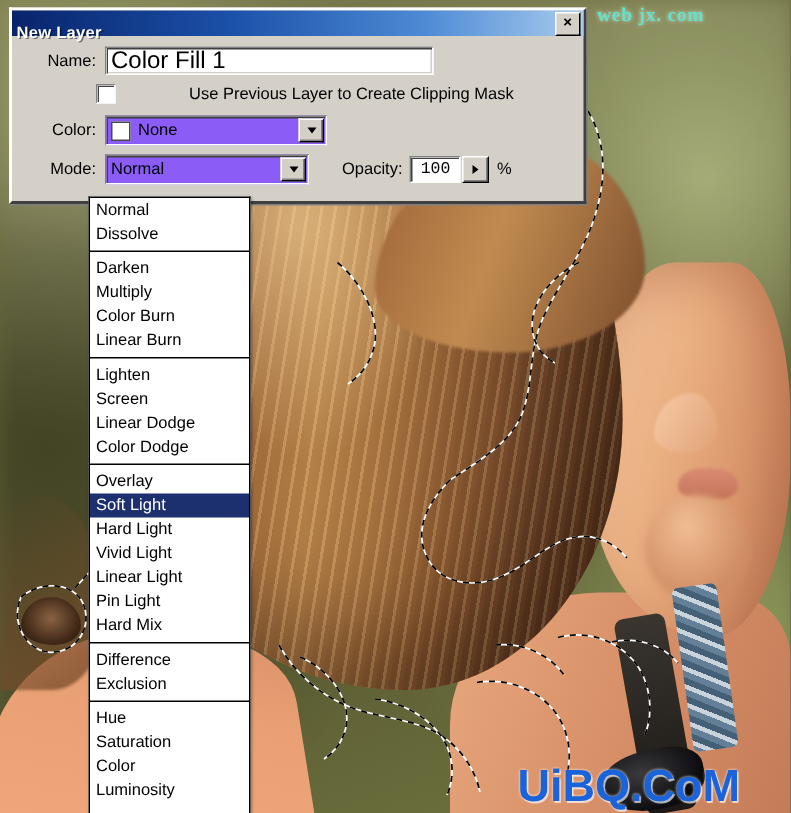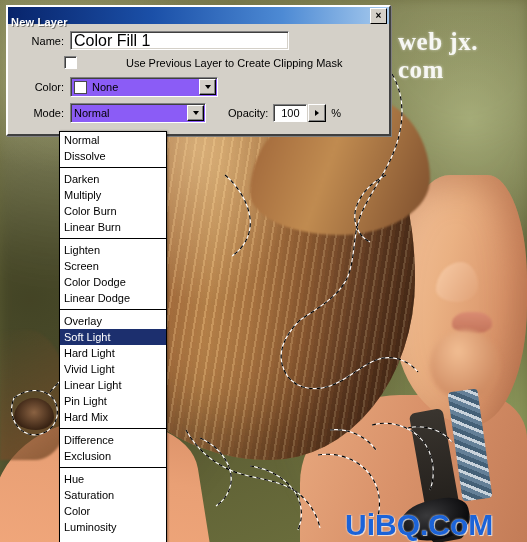--- a/index.html
+++ b/index.html
@@ -141,25 +141,24 @@
     stroke-width:1.15;
     pointer-events:none;
   }
   .ants .w{stroke:#ffffff;}
   .ants .b{stroke:#000000;stroke-dasharray:4 4;}
 
   
   #wm-top{
     position:absolute;left:398px;top:2px;
     font-family:"Liberation Serif", serif;
-    font-size:25px;font-weight:bold;color:#ffffff;
+    font-size:13px;font-weight:bold;color:#5eead4;
     letter-spacing:.5px;
     text-shadow:0 0 3px rgba(255,255,255,.65);
     opacity:.93;
-    margin-top:26px;
   }
   #wm-bottom{
     position:absolute;left:345px;top:508px;
     font-family:"Liberation Sans", sans-serif;
     font-size:30px;font-weight:bold;color:#1b63d8;
     letter-spacing:0px;
     text-shadow:0 0 2px rgba(255,255,255,.9), 1px 1px 0 rgba(255,255,255,.6);
   }
 
   
@@ -273,21 +272,21 @@
     width:11px;height:11px;background:#ffffff;
     border:1px solid #4a4a4a;margin-right:5px;flex:none;
   }
   #mode-combo{width:131px;}
 
   #opacity-group{display:flex;align-items:center;margin-left:22px;}
   #opacity-box{
     width:32px;height:16px;display:flex;align-items:center;justify-content:center;
     background:#fff;border:1px solid;border-color:#808080 #ffffff #ffffff #808080;
     box-shadow:inset 1px 1px 0 #404040;
-    font-size:11px;color:#000;font-family:Liberation Sans, sans-serif;
+    font-size:11px;color:#000;font-family:Liberation Mono, monospace;
   }
   #opacity-arrow{
     width:16px;height:16px;margin-left:1px;
     background:#d4d0c8;border:1px solid;border-color:#ffffff #000000 #000000 #ffffff;
     box-shadow:inset -1px -1px 0 #808080;
     display:flex;align-items:center;justify-content:center;cursor:pointer;
   }
   #pct{font-size:11px;margin-left:5px;color:#000;font-family:"Liberation Sans", sans-serif;}
 
   
@@ -443,22 +442,22 @@
     <div class="dd-item">Normal</div>
     <div class="dd-item">Dissolve</div>
     <div class="dd-sep"></div>
     <div class="dd-item">Darken</div>
     <div class="dd-item">Multiply</div>
     <div class="dd-item">Color Burn</div>
     <div class="dd-item">Linear Burn</div>
     <div class="dd-sep"></div>
     <div class="dd-item">Lighten</div>
     <div class="dd-item">Screen</div>
+    <div class="dd-item">Linear Dodge</div>
     <div class="dd-item">Color Dodge</div>
-    <div class="dd-item">Linear Dodge</div>
     <div class="dd-sep"></div>
     <div class="dd-item">Overlay</div>
     <div class="dd-item sel">Soft Light</div>
     <div class="dd-item">Hard Light</div>
     <div class="dd-item">Vivid Light</div>
     <div class="dd-item">Linear Light</div>
     <div class="dd-item">Pin Light</div>
     <div class="dd-item">Hard Mix</div>
     <div class="dd-sep"></div>
     <div class="dd-item">Difference</div>

